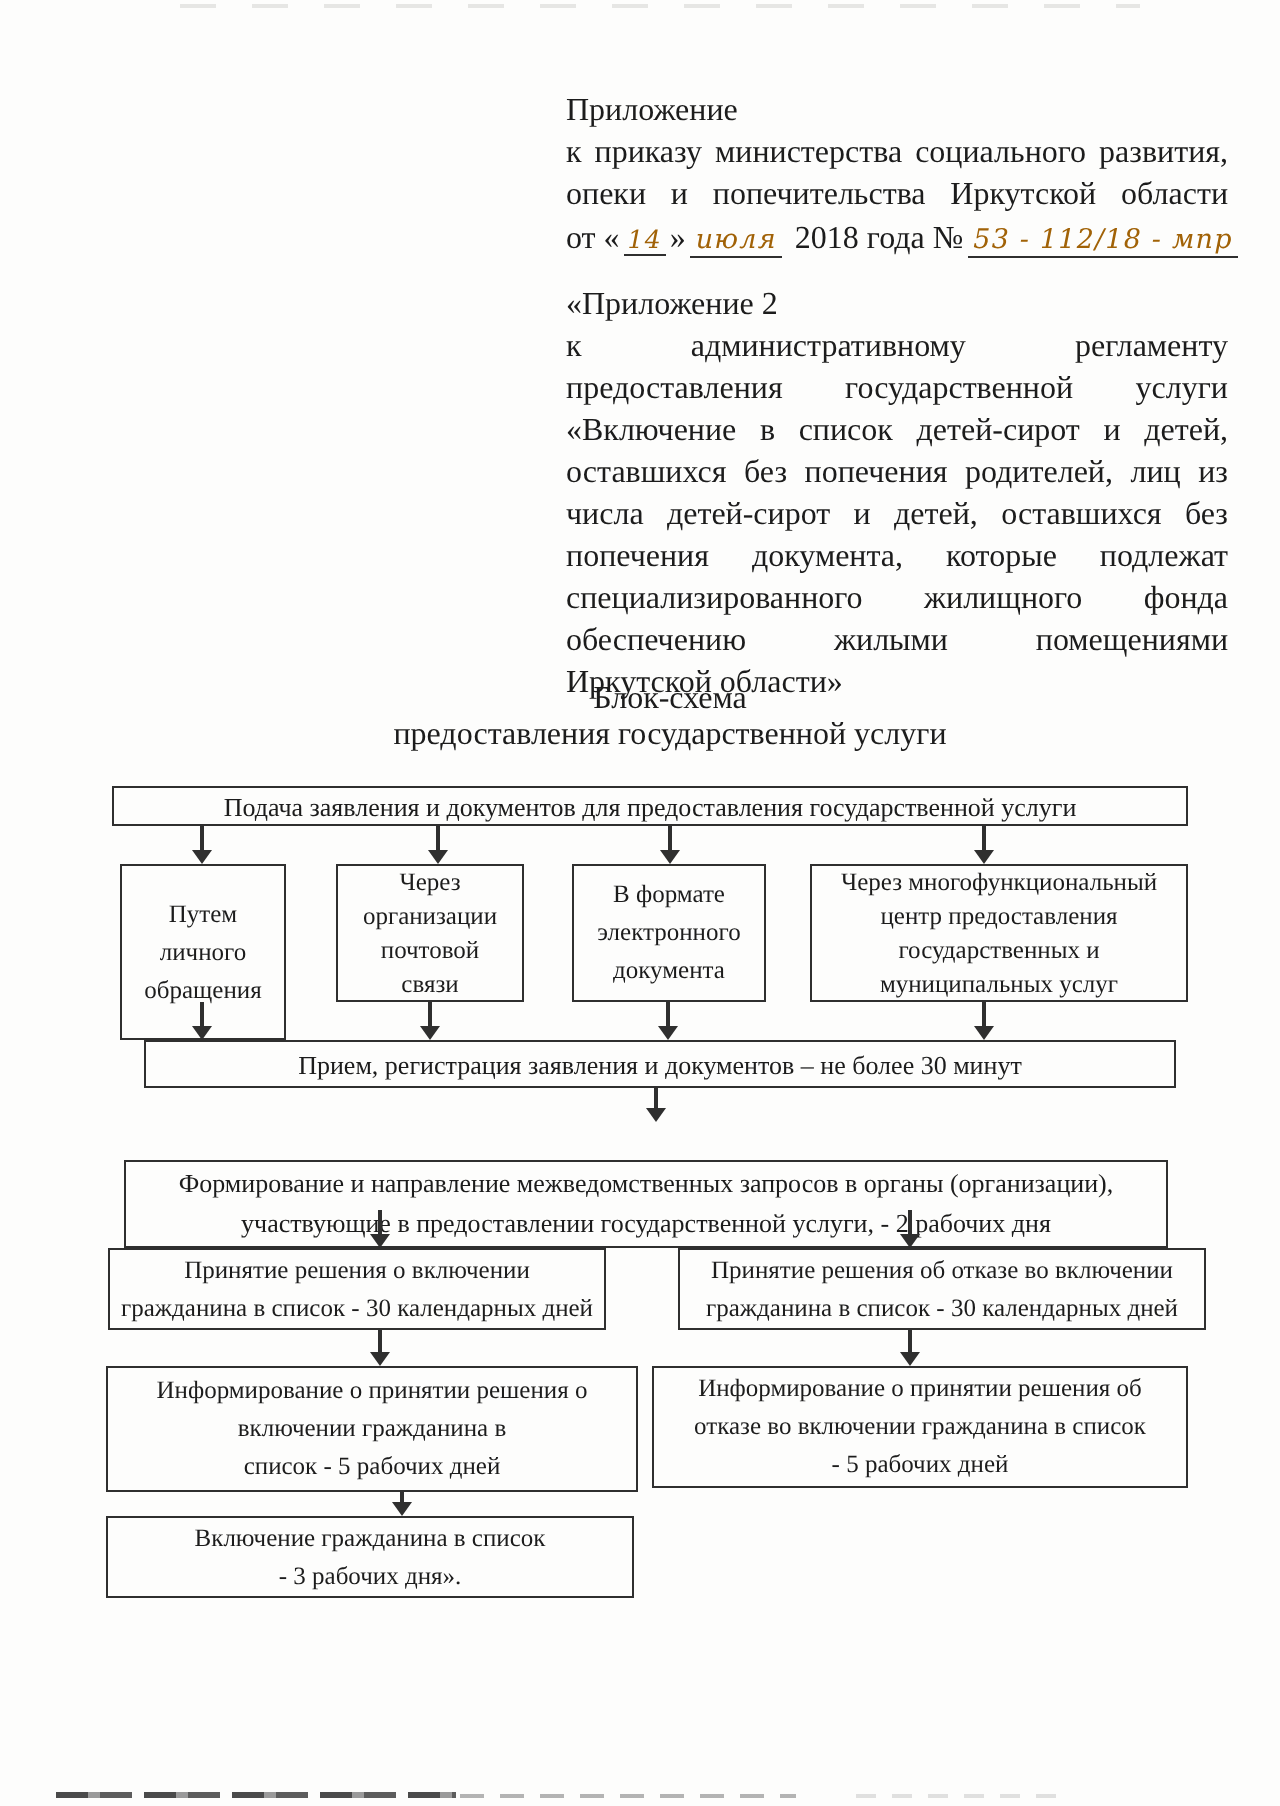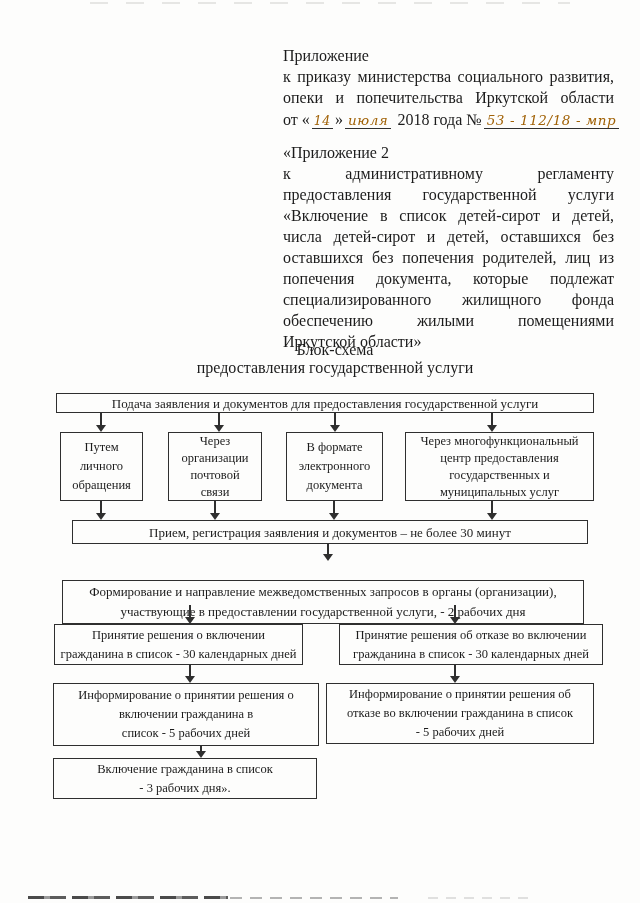--- a/index.html
+++ b/index.html
@@ -39,21 +39,21 @@
     white-space:pre-line;padding:1px 2px;
   }
   .arrow{position:absolute;width:10px;}
   .arrow::before{content:"";position:absolute;left:50%;top:0;bottom:5px;width:1.5px;
                  margin-left:-0.75px;background:#2f2f2f;}
   .arrow::after{content:"";position:absolute;left:50%;bottom:0;margin-left:-5px;
                 width:0;height:0;border-left:5px solid transparent;
                 border-right:5px solid transparent;border-top:7px solid #2f2f2f;}
   
   #n-top{left:56px;top:393px;width:538px;height:20px;font-size:13px;}
-  #n1{left:60px;top:432px;width:83px;height:69px;}
+  #n1{left:60px;top:432px;width:83px;height:88px;}
   #n2{left:168px;top:432px;width:94px;height:69px;line-height:17px;}
   #n3{left:286px;top:432px;width:97px;height:69px;}
   #n4{left:405px;top:432px;width:189px;height:69px;line-height:17px;}
   #n-reception{left:72px;top:520px;width:516px;height:24px;font-size:13px;}
   #n-inter{left:62px;top:580px;width:522px;height:44px;font-size:13px;line-height:20px;}
   #n-dec-l{left:54px;top:624px;width:249px;height:41px;}
   #n-dec-r{left:339px;top:624px;width:264px;height:41px;}
   #n-inf-l{left:53px;top:683px;width:266px;height:63px;}
   #n-inf-r{left:326px;top:683px;width:268px;height:61px;}
   #n-final{left:53px;top:758px;width:264px;height:41px;}
@@ -94,22 +94,22 @@
     <span class="line jline">к приказу министерства социального развития,</span>
     <span class="line jline">опеки и попечительства Иркутской области</span>
     <span class="line dateline"><span>от «</span><span class="hw day">14</span><span>»</span><span class="hw">июля</span> <span>2018 года №</span><span class="hw">53 - 112/18 - мпр</span></span>
   </div>
 
   <div class="hblock" style="top:142px;">
     <span class="line">«Приложение 2</span>
     <span class="line jline">к административному регламенту</span>
     <span class="line jline">предоставления государственной услуги</span>
     <span class="line jline">«Включение в список детей-сирот и детей,</span>
+    <span class="line jline">оставшихся без попечения родителей, лиц из</span>
     <span class="line jline">числа детей-сирот и детей, оставшихся без</span>
-    <span class="line jline">оставшихся без попечения родителей, лиц из</span>
     <span class="line jline">попечения документа, которые подлежат</span>
     <span class="line jline">специализированного жилищного фонда</span>
     <span class="line jline">обеспечению жилыми помещениями</span>
     <span class="line">Иркутской области»</span>
   </div>
 
   <div class="dtitle">
     <div>Блок-схема</div>
     <div>предоставления государственной услуги</div>
   </div>

